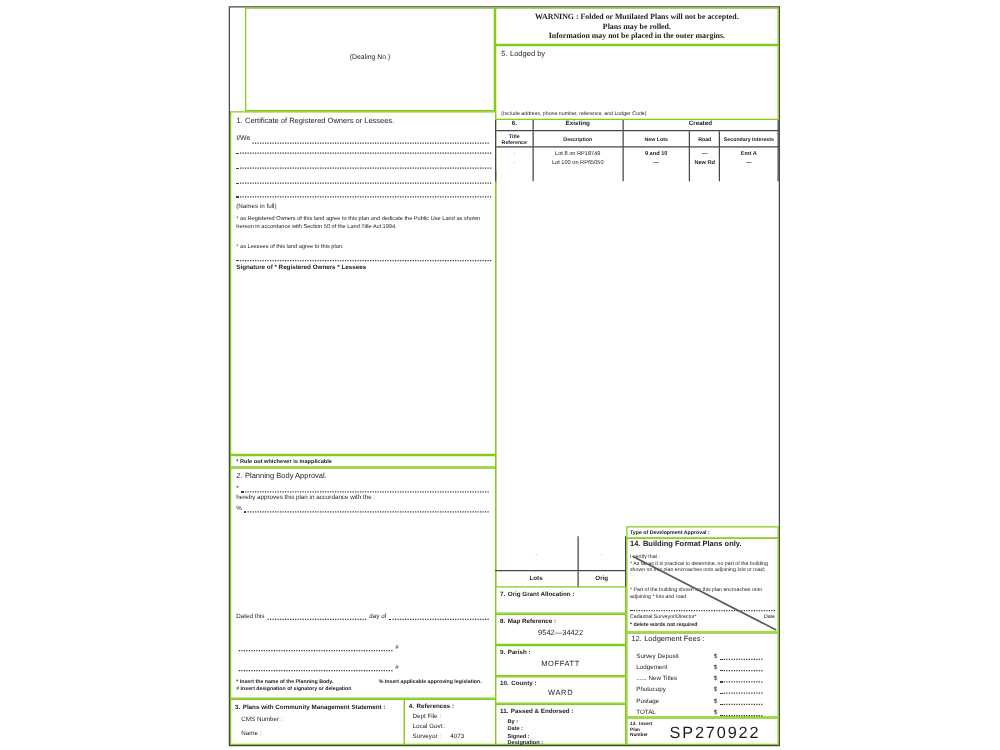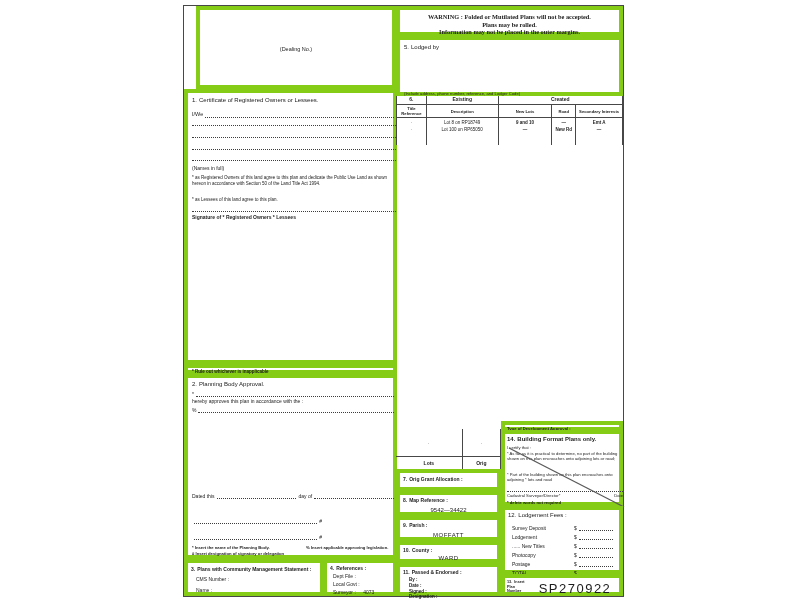--- a/index.html
+++ b/index.html
@@ -1,20 +1,20 @@
 <!DOCTYPE html>
 <html><head>
 <meta charset="utf-8">
 <style>
   html,body{margin:0;padding:0;background:#fff;}
   body{width:800px;height:600px;font-family:"Liberation Sans",sans-serif;color:#1c1c1c;}
   #canvas{position:relative;width:800px;height:600px;background:#fff;overflow:hidden;}
   .page{position:absolute;left:183px;top:5px;width:439px;height:590px;border:1px solid #474747;background:#fff;}
   .abs{position:absolute;box-sizing:border-box;}
-  .box{position:absolute;box-sizing:border-box;border:4px solid #84cc16;background:transparent;text-decoration:underline;}
+  .box{position:absolute;box-sizing:border-box;border:1px solid #84cc16;background:transparent;text-decoration:underline;}
   .t38{font-size:3.8px;line-height:4.6px;}
   .t42{font-size:4.2px;line-height:5.2px;}
   .t45{font-size:4.5px;line-height:5.6px;}
   .t5{font-size:5px;line-height:6.4px;}
   .t55{font-size:5.5px;line-height:7px;}
   .t6{font-size:6px;line-height:7.5px;}
   .b{font-weight:bold;}
   .ctr{text-align:center;}
   .serif{font-family:"Liberation Serif",serif;}
   .dotrow{display:flex;align-items:flex-end;}

